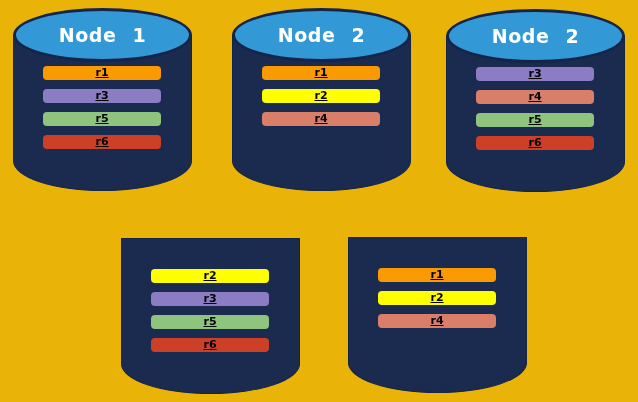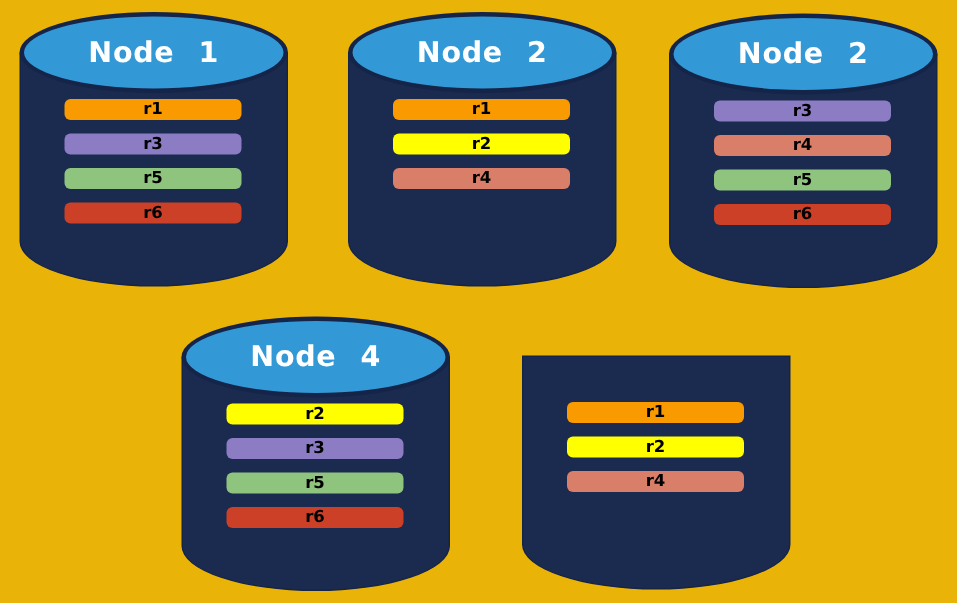--- a/index.html
+++ b/index.html
@@ -73,20 +73,21 @@
   }
   .bar {
     height: 14px;
     border-radius: 4px;
     display: flex;
     justify-content: center;
     color: #000000;
     font-size: 11px;
     font-weight: bold;
     line-height: 14px;
+    text-decoration: underline;
   }
 </style>
 </head>
 <body>
 
 <div id="canvas">
   <div class="cylinder pos-0">
     <div class="cyl-body"></div>
     <div class="cyl-top">
       <span class="cyl-title">Node 1</span>
@@ -141,23 +142,20 @@
           <span>r5</span>
         </div>
         <div class="bar" style="background: rgb(204, 64, 39);">
           <span>r6</span>
         </div>
       </div>
   </div>
 
   <div class="cylinder pos-3">
     <div class="cyl-body"></div>
-    <div class="cyl-top">
-      <span class="cyl-title">Node 4</span>
-    </div>
     <div class="bars">
         <div class="bar" style="background: rgb(255, 255, 0);">
           <span>r2</span>
         </div>
         <div class="bar" style="background: rgb(139, 124, 196);">
           <span>r3</span>
         </div>
         <div class="bar" style="background: rgb(143, 196, 126);">
           <span>r5</span>
         </div>

